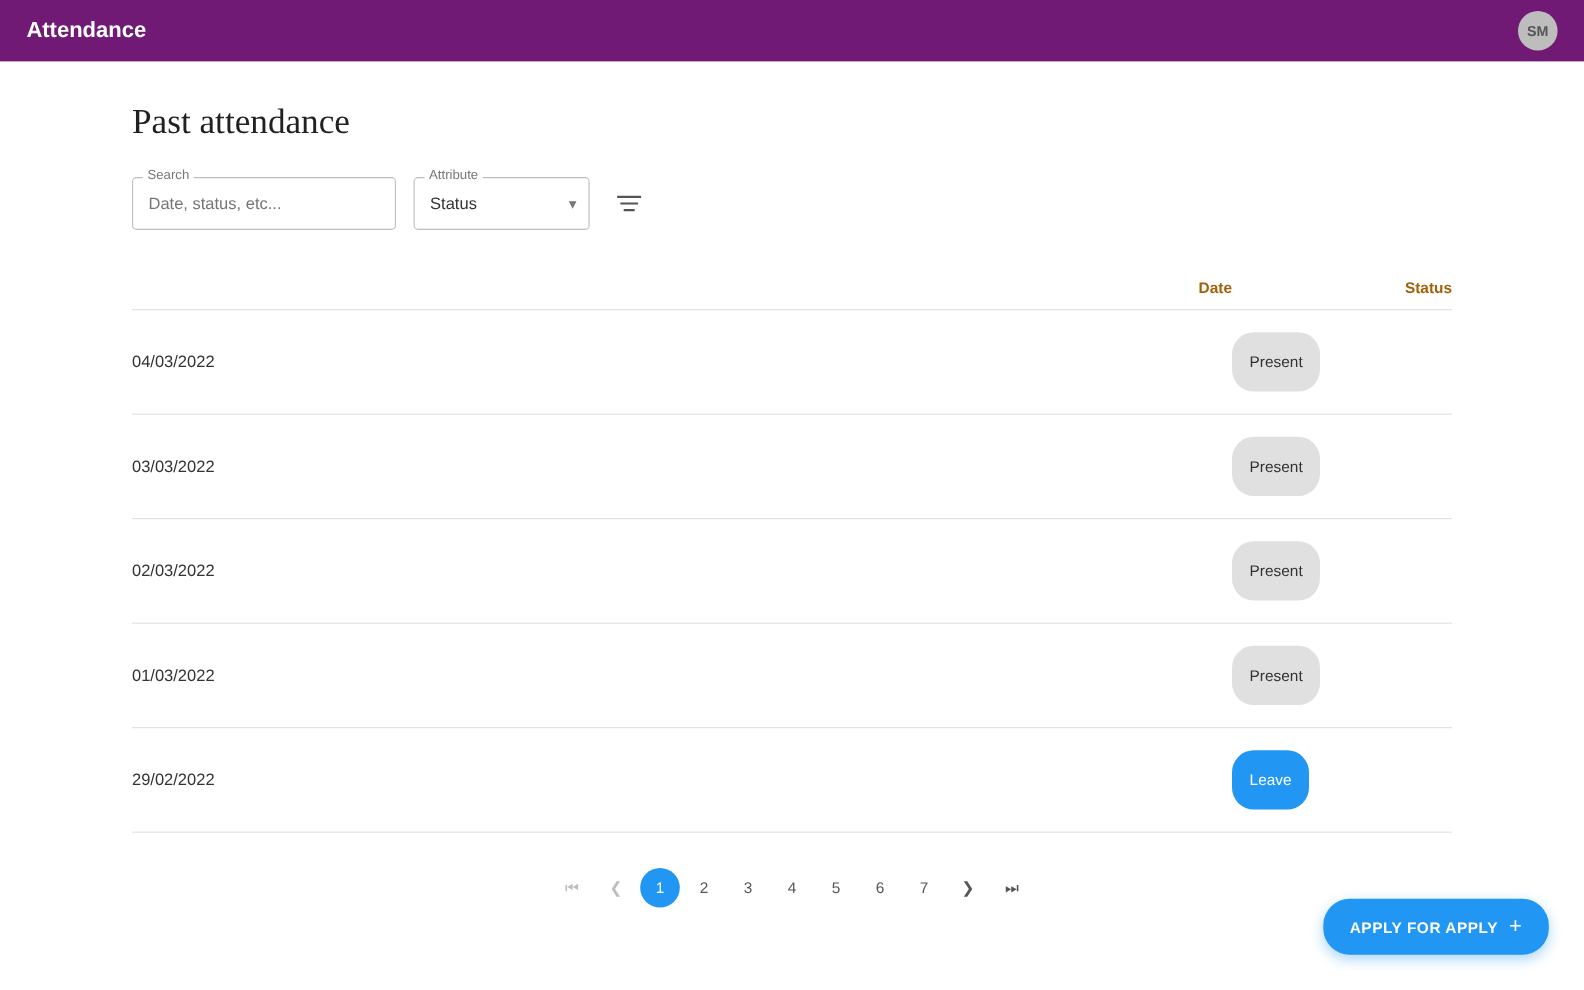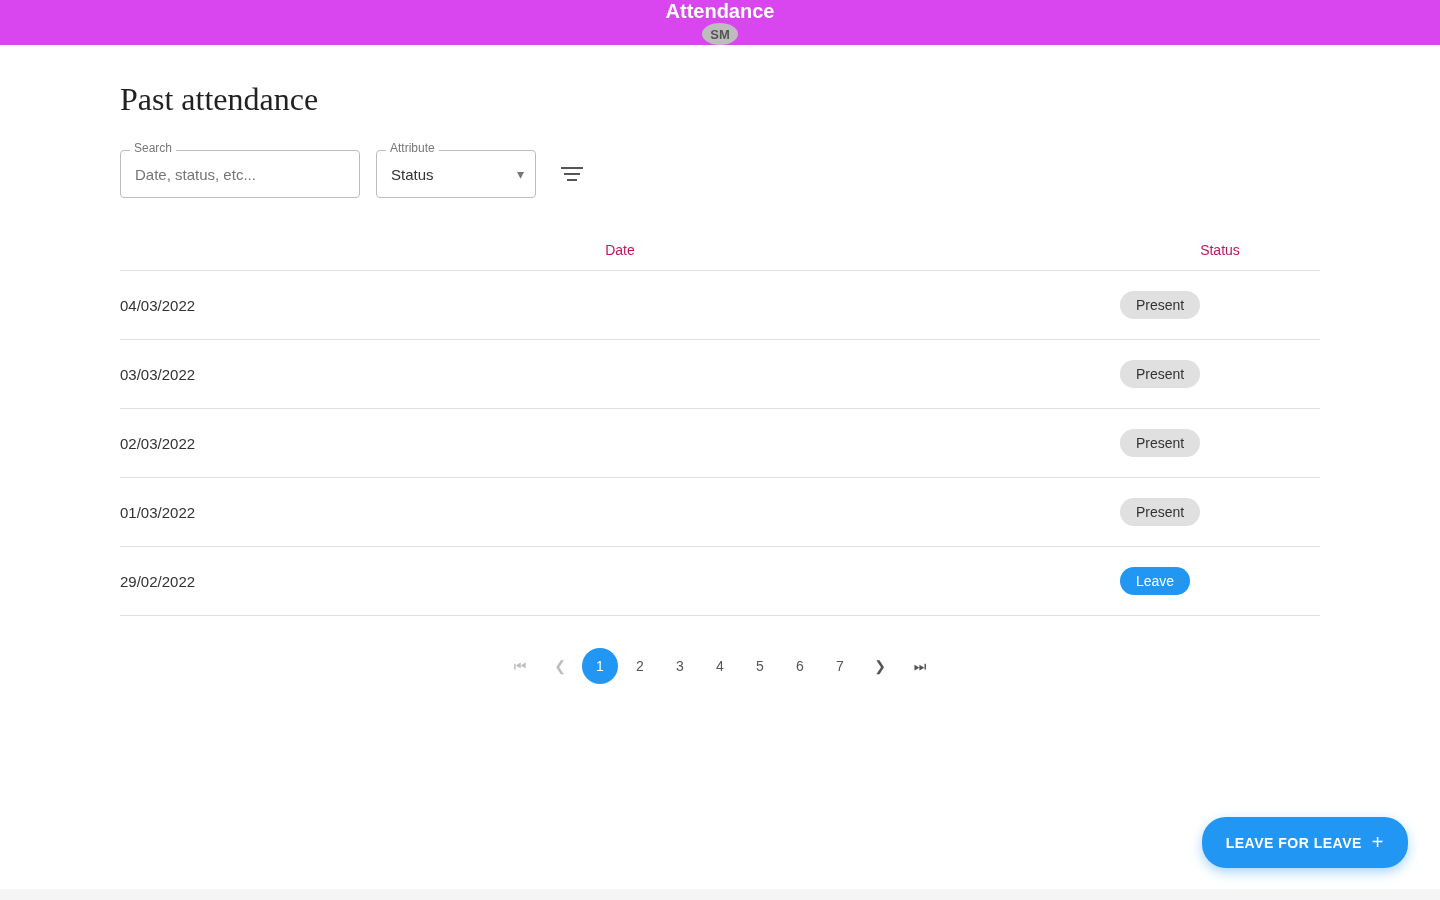--- a/index.html
+++ b/index.html
@@ -11,27 +11,26 @@
 
     body {
       background: #f5f5f5;
       width: 1440px;
       min-height: 900px;
       position: relative;
     }
 
     
     .header {
-      background: #d946ef;
-      height: 45px;
+      background: #701a75;
+      height: 56px;
       display: flex;
       align-items: center;
       justify-content: space-between;
       padding: 0 24px;
-      flex-direction: column;
     }
 
     .header-title {
       color: white;
       font-size: 20px;
       font-weight: 600;
     }
 
     .avatar {
       width: 36px;
@@ -134,24 +133,24 @@
       color: #555;
     }
 
     
     .table {
       width: 100%;
       border-collapse: collapse;
     }
 
     .table thead th {
-      text-align: center;
-      font-size: 14px;
-      font-weight: 400;
-      color: #be185d;
+      text-align: right;
+      font-size: 14px;
+      font-weight: 700;
+      color: #a16207;
       padding: 12px 0;
       border-bottom: 1px solid #e0e0e0;
     }
 
     .table thead th.status-col {
       padding-left: 0;
       width: 200px;
     }
 
     .table tbody tr {
@@ -165,21 +164,21 @@
     }
 
     .table tbody td.status-cell {
       width: 200px;
     }
 
     .badge {
       display: inline-flex;
       align-items: center;
       justify-content: center;
-      padding: 6px 16px;
+      padding: 19px 16px;
       border-radius: 20px;
       font-size: 14px;
       font-weight: 500;
     }
 
     .badge-present {
       background: #e0e0e0;
       color: #333;
     }
 
@@ -323,15 +322,15 @@
     <button class="page-btn">4</button>
     <button class="page-btn">5</button>
     <button class="page-btn">6</button>
     <button class="page-btn">7</button>
     <button class="page-btn">❯</button>
     <button class="page-btn">⏭</button>
   </div>
 </div>
 
 <button class="apply-leave-btn">
-  <span>LEAVE FOR LEAVE</span>
+  <span>APPLY FOR APPLY</span>
   <span class="plus-icon">+</span>
 </button>
 
 </body></html>

